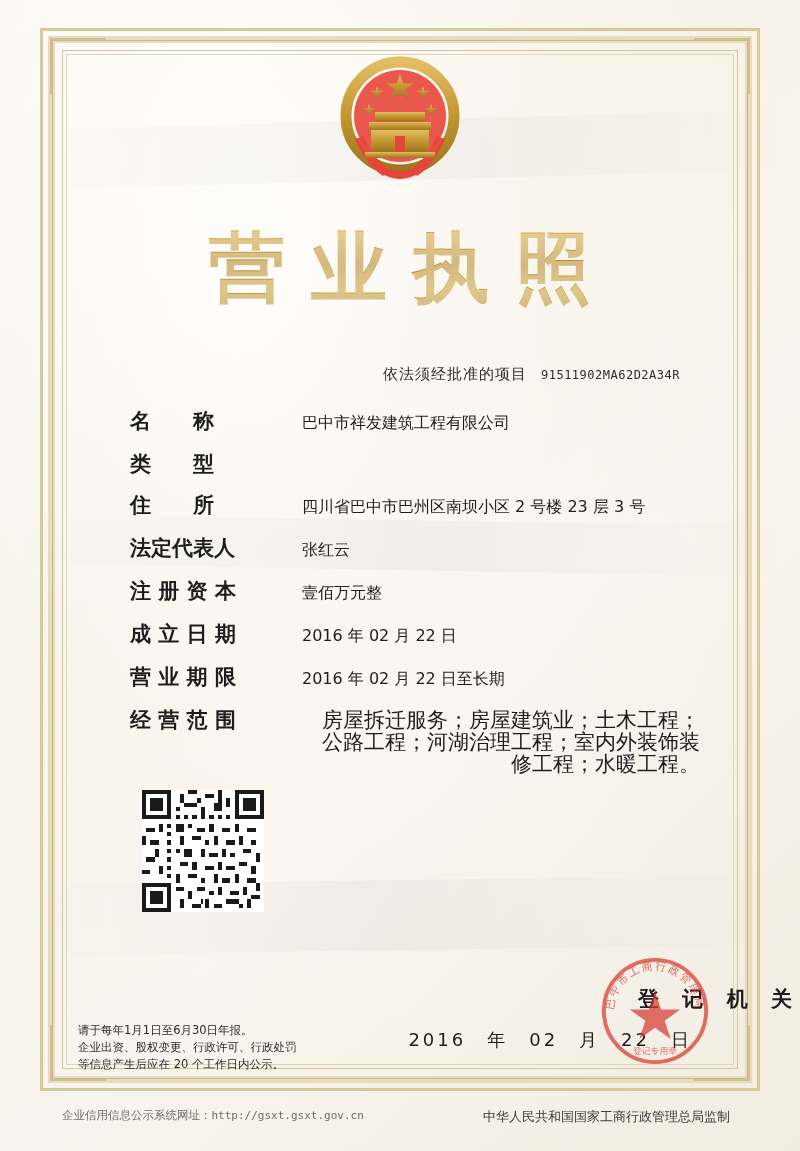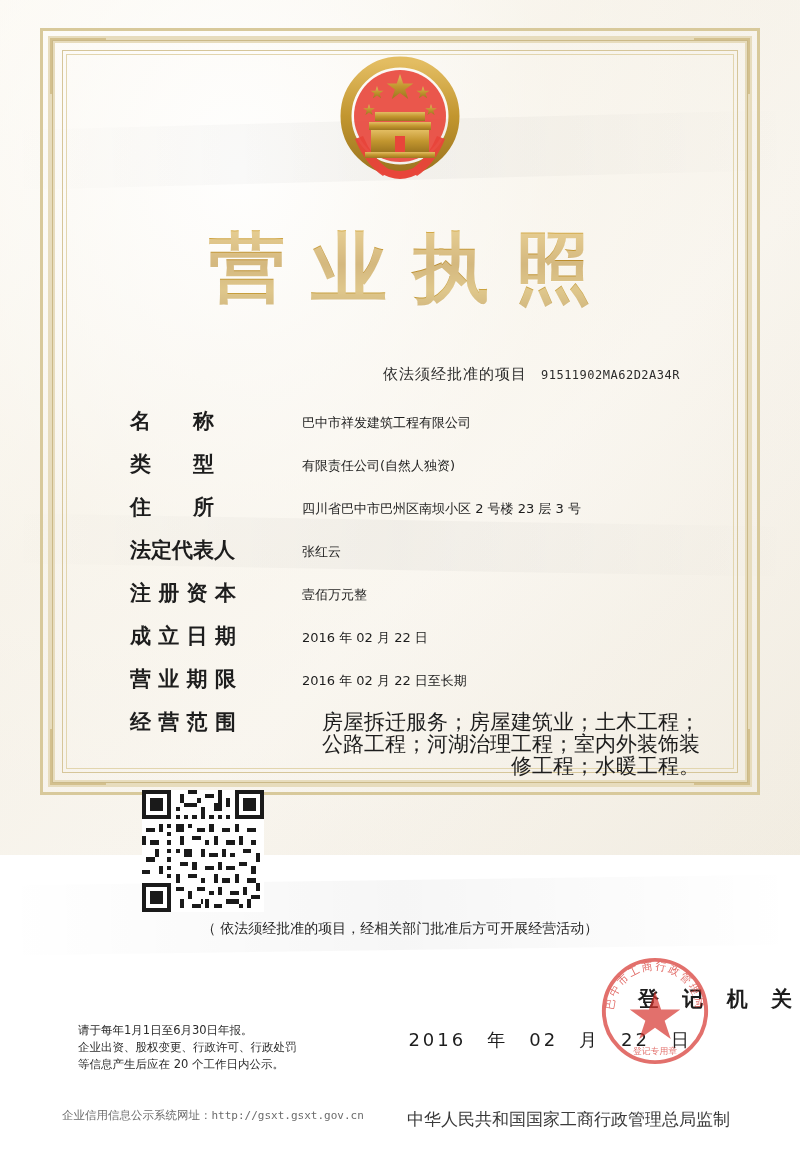--- a/index.html
+++ b/index.html
@@ -10,21 +10,21 @@
   body {
     width: 800px;
     height: 1151px;
     overflow: hidden;
     font-family: "DejaVu Sans", sans-serif;
   }
 
   #license {
     position: relative;
     width: 800px;
-    height: 855px;
+    height: 1151px;
     background:
       radial-gradient(ellipse at 30% 20%, rgba(255,255,255,0.9) 0%, rgba(250,247,240,0.4) 40%, rgba(240,235,224,0.2) 70%),
       linear-gradient(135deg, #fdfbf6 0%, #f7f3ea 35%, #faf7f1 60%, #f2ede2 100%);
   }
 
   
   .wrinkle {
     position: absolute;
     pointer-events: none;
     background: linear-gradient(90deg, rgba(0,0,0,0.00), rgba(0,0,0,0.035), rgba(0,0,0,0.00));
@@ -137,21 +137,21 @@
     flex: 0 0 172px;
     font-size: 21px;
     font-weight: bold;
     color: #1d1d1d;
     display: flex;
     justify-content: space-between;
     letter-spacing: 0;
     line-height: 26px;
   }
   .row .value {
-    font-size: 13px;
+    font-size: 16px;
     color: #1d1d1d;
     line-height: 26px;
     padding-top: 2px;
     flex: 1;
   }
   .row .value.small { font-size: 21px; line-height: 22px; }
 
   
   .r-scope { margin-bottom: 6px; text-align: right; }
 
@@ -237,21 +237,21 @@
     color: #6b6b6b;
   }
   .footer-left .url {
     font-family: "DejaVu Sans Mono", monospace;
     font-size: 11px;
   }
   .footer-right {
     position: absolute;
     right: 70px;
     top: 1108px;
-    font-size: 17px;
+    font-size: 13px;
     color: #3a3a3a;
   }
 </style>
 </head>
 <body>
 
 <div id="license">
 
   <div class="wrinkle" style="left:0;top:120px;width:800px;height:60px;transform:rotate(-1.5deg);"></div>
   <div class="wrinkle" style="left:0;top:520px;width:800px;height:50px;transform:rotate(1deg);"></div>
@@ -306,21 +306,20 @@
 
   <div class="fields">
 
     <div class="row">
       <div class="label">名　　称</div>
       <div class="value">巴中市祥发建筑工程有限公司</div>
     </div>
 
     <div class="row">
       <div class="label">类　　型</div>
-      <div class="value">有限责任公司(自然人独资)</div>
     </div>
 
     <div class="row">
       <div class="label">住　　所</div>
       <div class="value">四川省巴中市巴州区南坝小区 2 号楼 23 层 3 号</div>
     </div>
 
     <div class="row">
       <div class="label">法定代表人</div>
       <div class="value">张红云</div>
@@ -456,21 +455,20 @@
         <rect x="20" y="26" width="2" height="1"></rect>
           <rect x="23" y="27" width="1" height="1"></rect>
         <rect x="25" y="26" width="1" height="2"></rect>
           <rect x="27" y="22" width="1" height="2"></rect>
         <rect x="22" y="26" width="1" height="1"></rect>
           <rect x="14" y="26" width="0.5" height="1"></rect>
       </g>
     </svg>
   </div>
 
-  <div class="note">（ 依法须经批准的项目，经相关部门批准后方可开展经营活动）</div>
 
   <div class="registrar">登 记 机 关</div>
   <div class="issue-date">2016　年　02　月　22　日</div>
 
   <div class="seal">
     <svg viewBox="0 0 120 120" width="118" height="118" aria-hidden="true">
       <defs>
         <path id="sealArc" d="M 18,60 A 42,42 0 0 1 102,60"></path>
       </defs>
       <circle cx="60" cy="60" r="52" fill="none" stroke="#d6322c" stroke-width="4" opacity="0.85"></circle>

